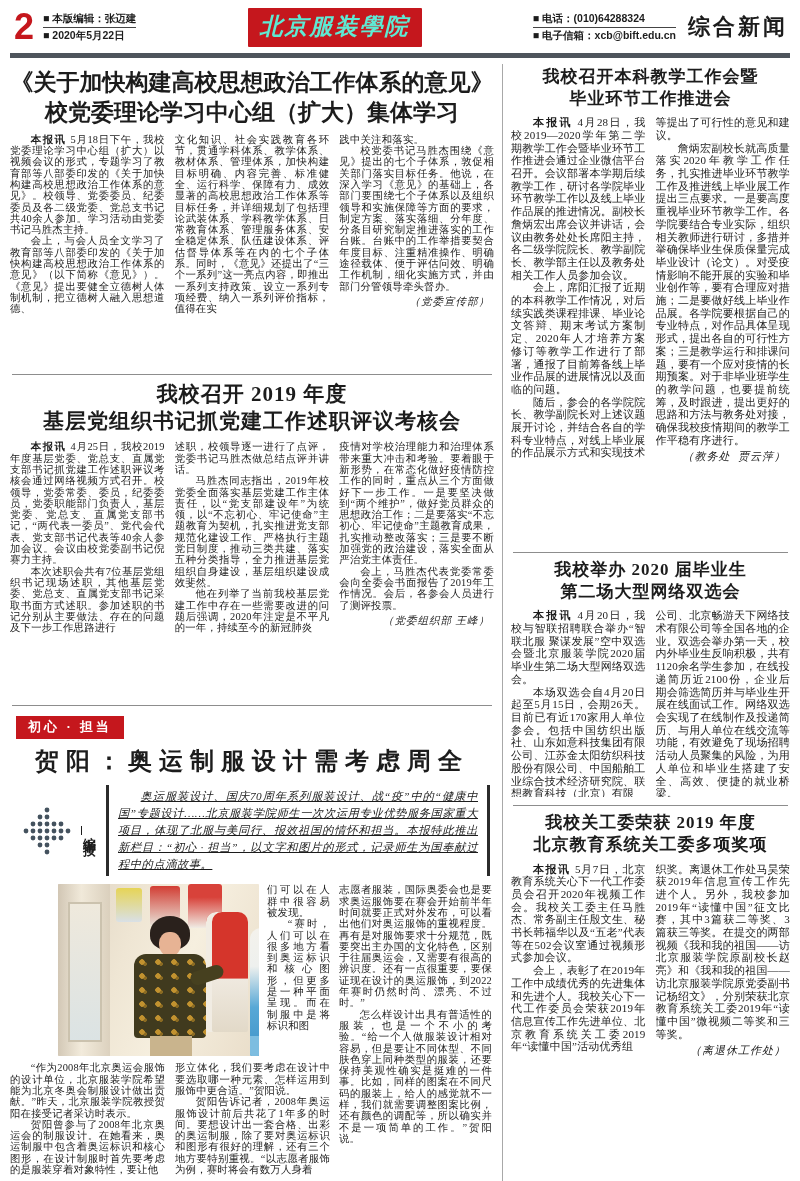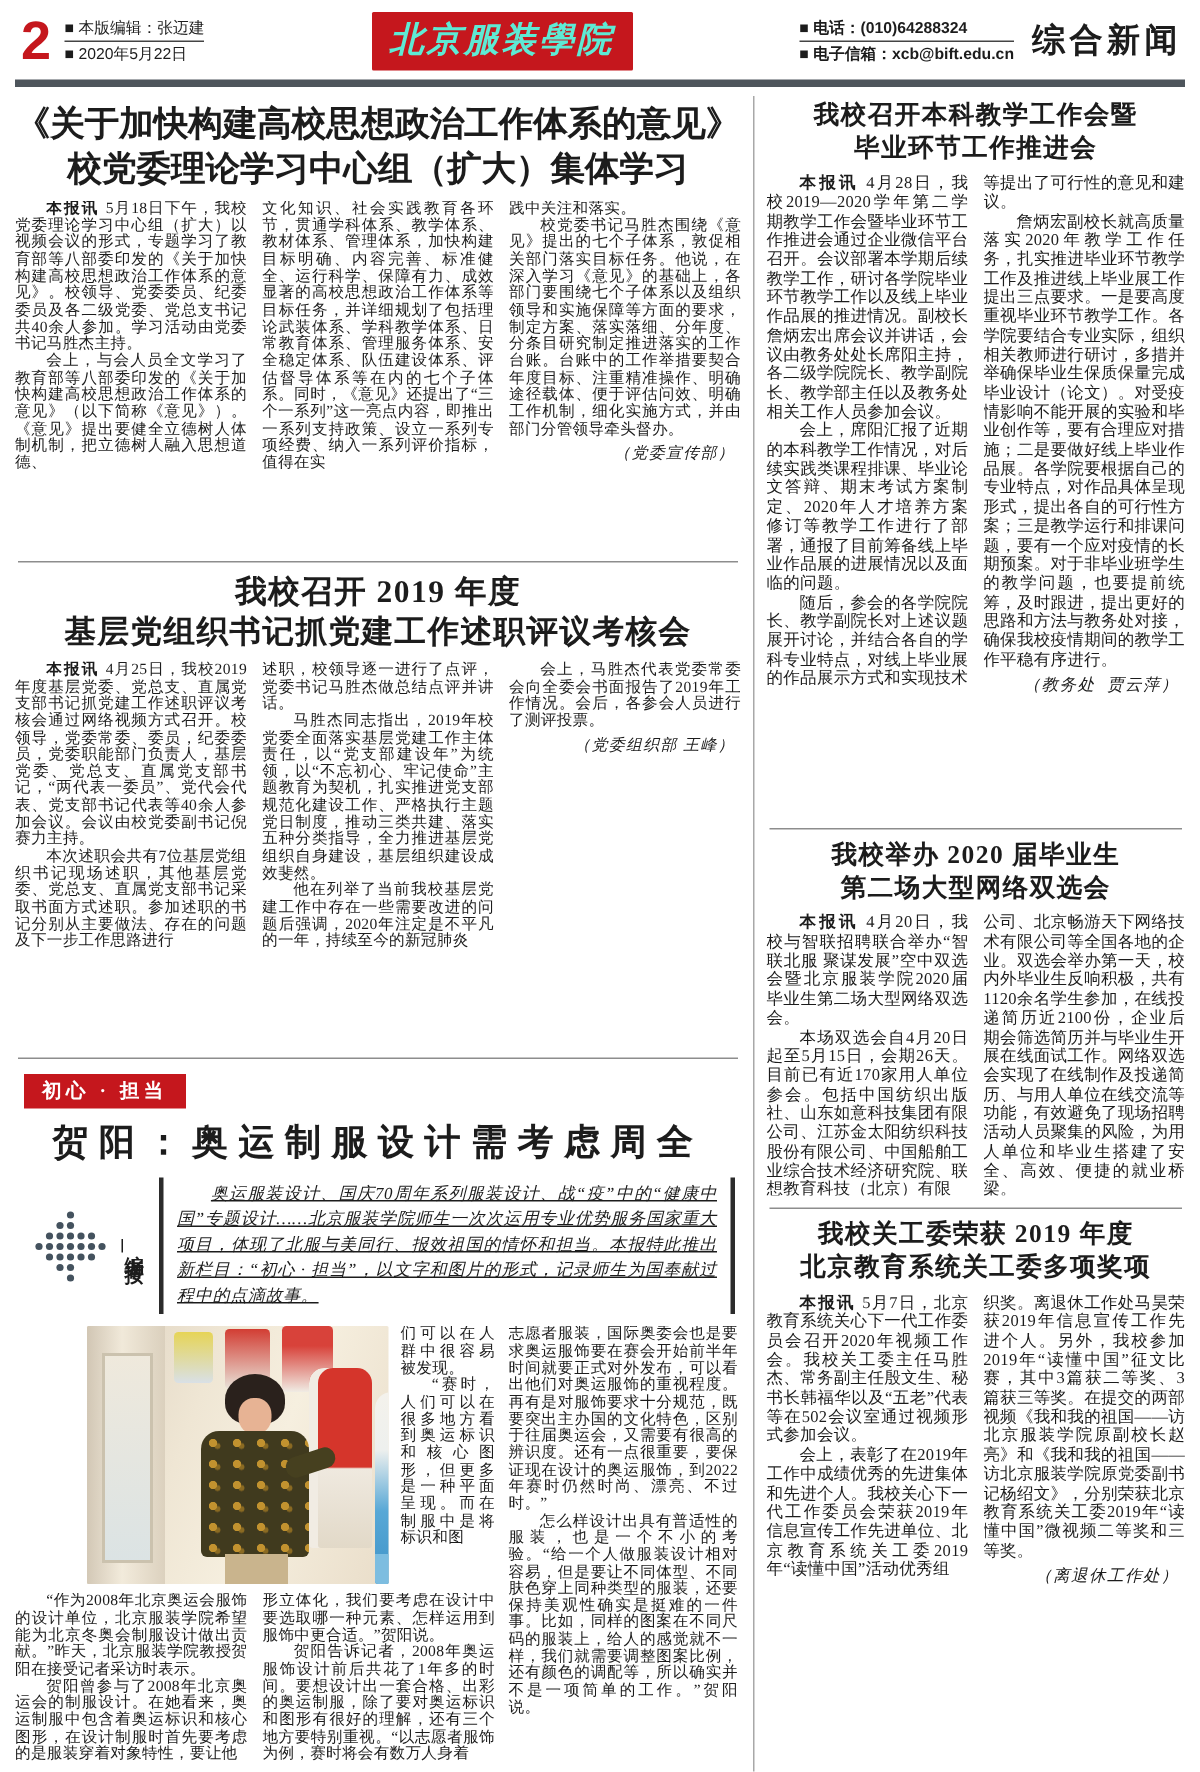--- a/index.html
+++ b/index.html
@@ -3,21 +3,21 @@
 <meta charset="utf-8">
 <style>
   * { box-sizing: border-box; margin: 0; padding: 0; }
   html,body { background:#ffffff; }
   body { width:800px; height:1181px; font-family:"Liberation Serif", serif; color:#1c1c1c; overflow:hidden; }
   .page { width:800px; height:1181px; position:relative; background:#fff; }
 
   
   header { display:flex; align-items:center; height:50px; padding:6px 12px 2px 14px; }
   .pagenum { color:#c5171d; font-size:36px; font-weight:bold; line-height:0.9; font-family:"Liberation Sans",sans-serif; }
-  .ed-info { margin-left:9px; font-size:10.5px; font-weight:normal; font-family:"Liberation Sans",sans-serif; white-space:nowrap; }
+  .ed-info { margin-left:9px; font-size:10.5px; font-weight:bold; font-family:"Liberation Sans",sans-serif; white-space:nowrap; }
   .ed-info .l1 { border-bottom:1px solid #444; padding-bottom:1px; }
   .ed-info .l2 { padding-top:1px; }
   .masthead { background:#c5171d; color:#5eead4; font-size:23px; font-weight:bold; font-style:italic; padding:3px 12px 5px; margin:0 auto; letter-spacing:2px; border-radius:1px; }
   .contact { font-size:10.5px; font-weight:bold; font-family:"Liberation Sans",sans-serif; white-space:nowrap; }
   .contact .l1 { border-bottom:1px solid #444; padding-bottom:1px; }
   .contact .l2 { padding-top:1px; }
   .section-name { font-size:22px; font-weight:bold; margin-left:12px; letter-spacing:3px; font-family:"Liberation Sans",sans-serif; white-space:nowrap; }
   .top-rule { height:5px; background:#4e555c; margin:3px 10px 0; }
 
   
@@ -143,20 +143,21 @@
               <p class="para"><b>本报讯 </b>4月25日，我校2019年度基层党委、党总支、直属党支部书记抓党建工作述职评议考核会通过网络视频方式召开。校领导，党委常委、委员，纪委委员，党委职能部门负责人，基层党委、党总支、直属党支部书记，“两代表一委员”、党代会代表、党支部书记代表等40余人参加会议。会议由校党委副书记倪赛力主持。</p>
               <p class="para">本次述职会共有7位基层党组织书记现场述职，其他基层党委、党总支、直属党支部书记采取书面方式述职。参加述职的书记分别从主要做法、存在的问题及下一步工作思路进行</p>
             </div>
           <div class="col">
               <p class="para cont">述职，校领导逐一进行了点评，党委书记马胜杰做总结点评并讲话。</p>
               <p class="para">马胜杰同志指出，2019年校党委全面落实基层党建工作主体责任，以“党支部建设年”为统领，以“不忘初心、牢记使命”主题教育为契机，扎实推进党支部规范化建设工作、严格执行主题党日制度，推动三类共建、落实五种分类指导，全力推进基层党组织自身建设，基层组织建设成效斐然。</p>
               <p class="para">他在列举了当前我校基层党建工作中存在一些需要改进的问题后强调，2020年注定是不平凡的一年，持续至今的新冠肺炎</p>
             </div>
           <div class="col">
             <div>
+                <p class="para cont">疫情对学校治理能力和治理体系带来重大冲击和考验。要着眼于新形势，在常态化做好疫情防控工作的同时，重点从三个方面做好下一步工作。一是要坚决做到“两个维护”，做好党员群众的思想政治工作；二是要落实“不忘初心、牢记使命”主题教育成果，扎实推动整改落实；三是要不断加强党的政治建设，落实全面从严治党主体责任。</p>
                 <p class="para">会上，马胜杰代表党委常委会向全委会书面报告了2019年工作情况。会后，各参会人员进行了测评投票。</p>
               </div>
             <div class="byline">（党委组织部 王峰）</div>
           </div>
         </div>
       </article>
 
       <hr class="sep">
 
       <section class="hero">

